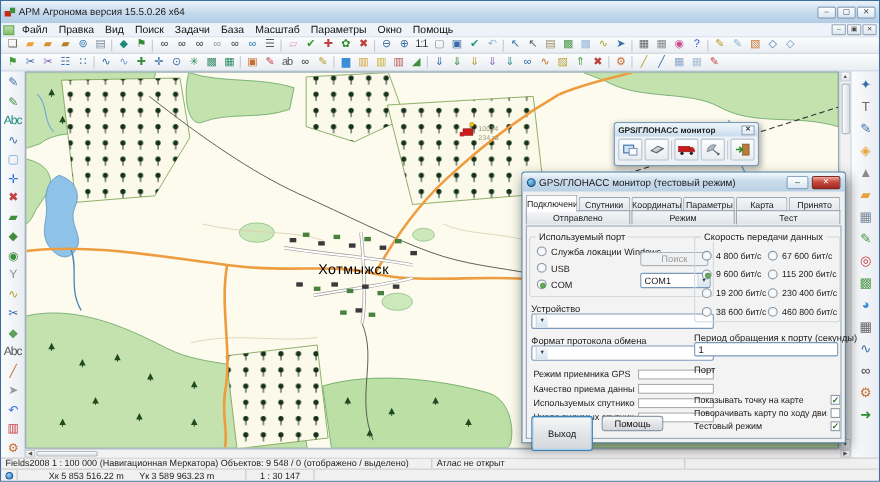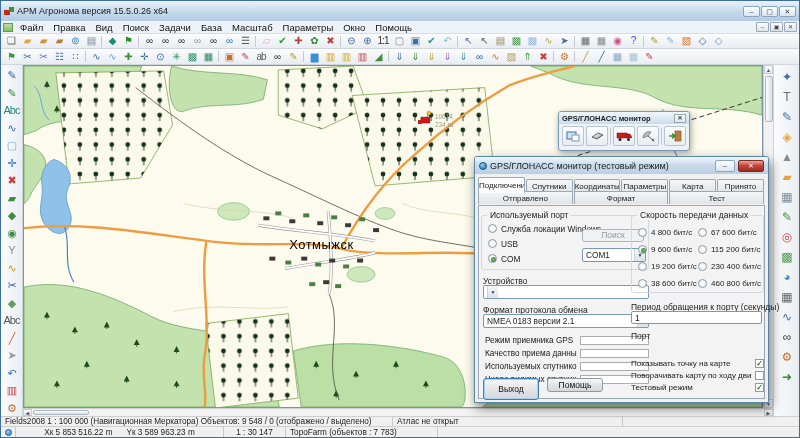--- a/index.html
+++ b/index.html
@@ -112,21 +112,21 @@
   .c2{left:66px;width:64px}
   .lbl-period{left:152px;top:96px}
   .input-period{position:absolute;left:152px;top:105px;width:131px;height:13px;background:#fff;border:1px solid #7A99B8;border-radius:2px;font-size:8.5px;padding:1px 3px}
   .lbl-portc{left:152px;top:125px}
   .portbtns{position:absolute;left:152px;top:132px;display:flex;gap:5px}
   .portbtns .btn{width:40px;height:13px}
   .checks{position:absolute;left:152px;top:151px;width:133px}
   .crow{display:flex;align-items:center;height:12px;gap:3px}
   .clab{flex:1;font-size:8px;white-space:nowrap;overflow:hidden}
   .cbox{width:9px;height:9px;flex:0 0 9px;background:#fff;border:1px solid #8A9AA8;font-size:8px;line-height:8px;text-align:center;color:#2A6E2A;font-weight:bold}
-  .btn-exit{position:absolute;left:4px;top:172px;width:56px;height:22px}
+  .btn-exit{position:absolute;left:4px;top:172px;width:56px;height:32px}
   .btn-help{position:absolute;left:68px;top:172px;width:56px;height:14px}
 </style>
 </head>
 <body>
 
 <div class="win">
 
   <div class="titlebar">
     <svg class="app-icon" viewBox="0 0 10 10">
         <rect x="0" y="4" width="6" height="5" fill="#C42A1A"></rect>
@@ -472,21 +472,20 @@
   </div>
   <div class="srow s2">
     <div class="spanel p-ico">
         <span class="globedot"></span>
       </div>
     <div class="spanel p-coords">
       <span>Xк 5 853 516.22 m</span>
       <span>Yк 3 589 963.23 m</span>
     </div>
     <div class="spanel p-scale">1 : 30 147</div>
-    <div class="spanel p-layer2">TopoFarm  (объектов : 7 783)</div>
     <div class="spanel p-fill"></div>
   </div>
 
   <div class="mini">
     <div class="mini-title">
       <span>GPS/ГЛОНАСС монитор</span>
       <span class="mini-x"></span>
     </div>
     <div class="mini-body">
       <span class="mbtn">
@@ -537,21 +536,21 @@
     <div class="tabs1">
         <div class="tab sel">Подключение</div>
         <div class="tab">Спутники</div>
         <div class="tab">Координаты</div>
         <div class="tab">Параметры</div>
         <div class="tab">Карта</div>
         <div class="tab">Принято</div>
       </div>
     <div class="tabs2">
         <div class="tab">Отправлено</div>
-        <div class="tab">Формат</div>
+        <div class="tab">Режим</div>
         <div class="tab">Тест</div>
       </div>
     <div class="dlg-body">
 
       <div class="grp grp-port">
         <span class="grp-label">Используемый порт</span>
         <div class="port-radios">
             <div class="rrow">
               <span class="rdo"></span>
               <span class="rlab">Служба локации Windows</span>
@@ -572,21 +571,20 @@
         </div>
       </div>
 
       <div class="lbl lbl-device">Устройство</div>
       <div class="combo combo-device">
         <span class="arrow"></span>
       </div>
 
       <div class="lbl lbl-proto">Формат протокола обмена</div>
       <div class="combo combo-proto">
-        <span class="cval">NMEA 0183 версии 2.1</span>
         <span class="arrow"></span>
       </div>
 
       <div class="fields">
           <div class="frow">
             <span class="flab">Режим приемника GPS</span>
             <span class="fbox"></span>
           </div>
           <div class="frow">
             <span class="flab">Качество приема данных</span>

